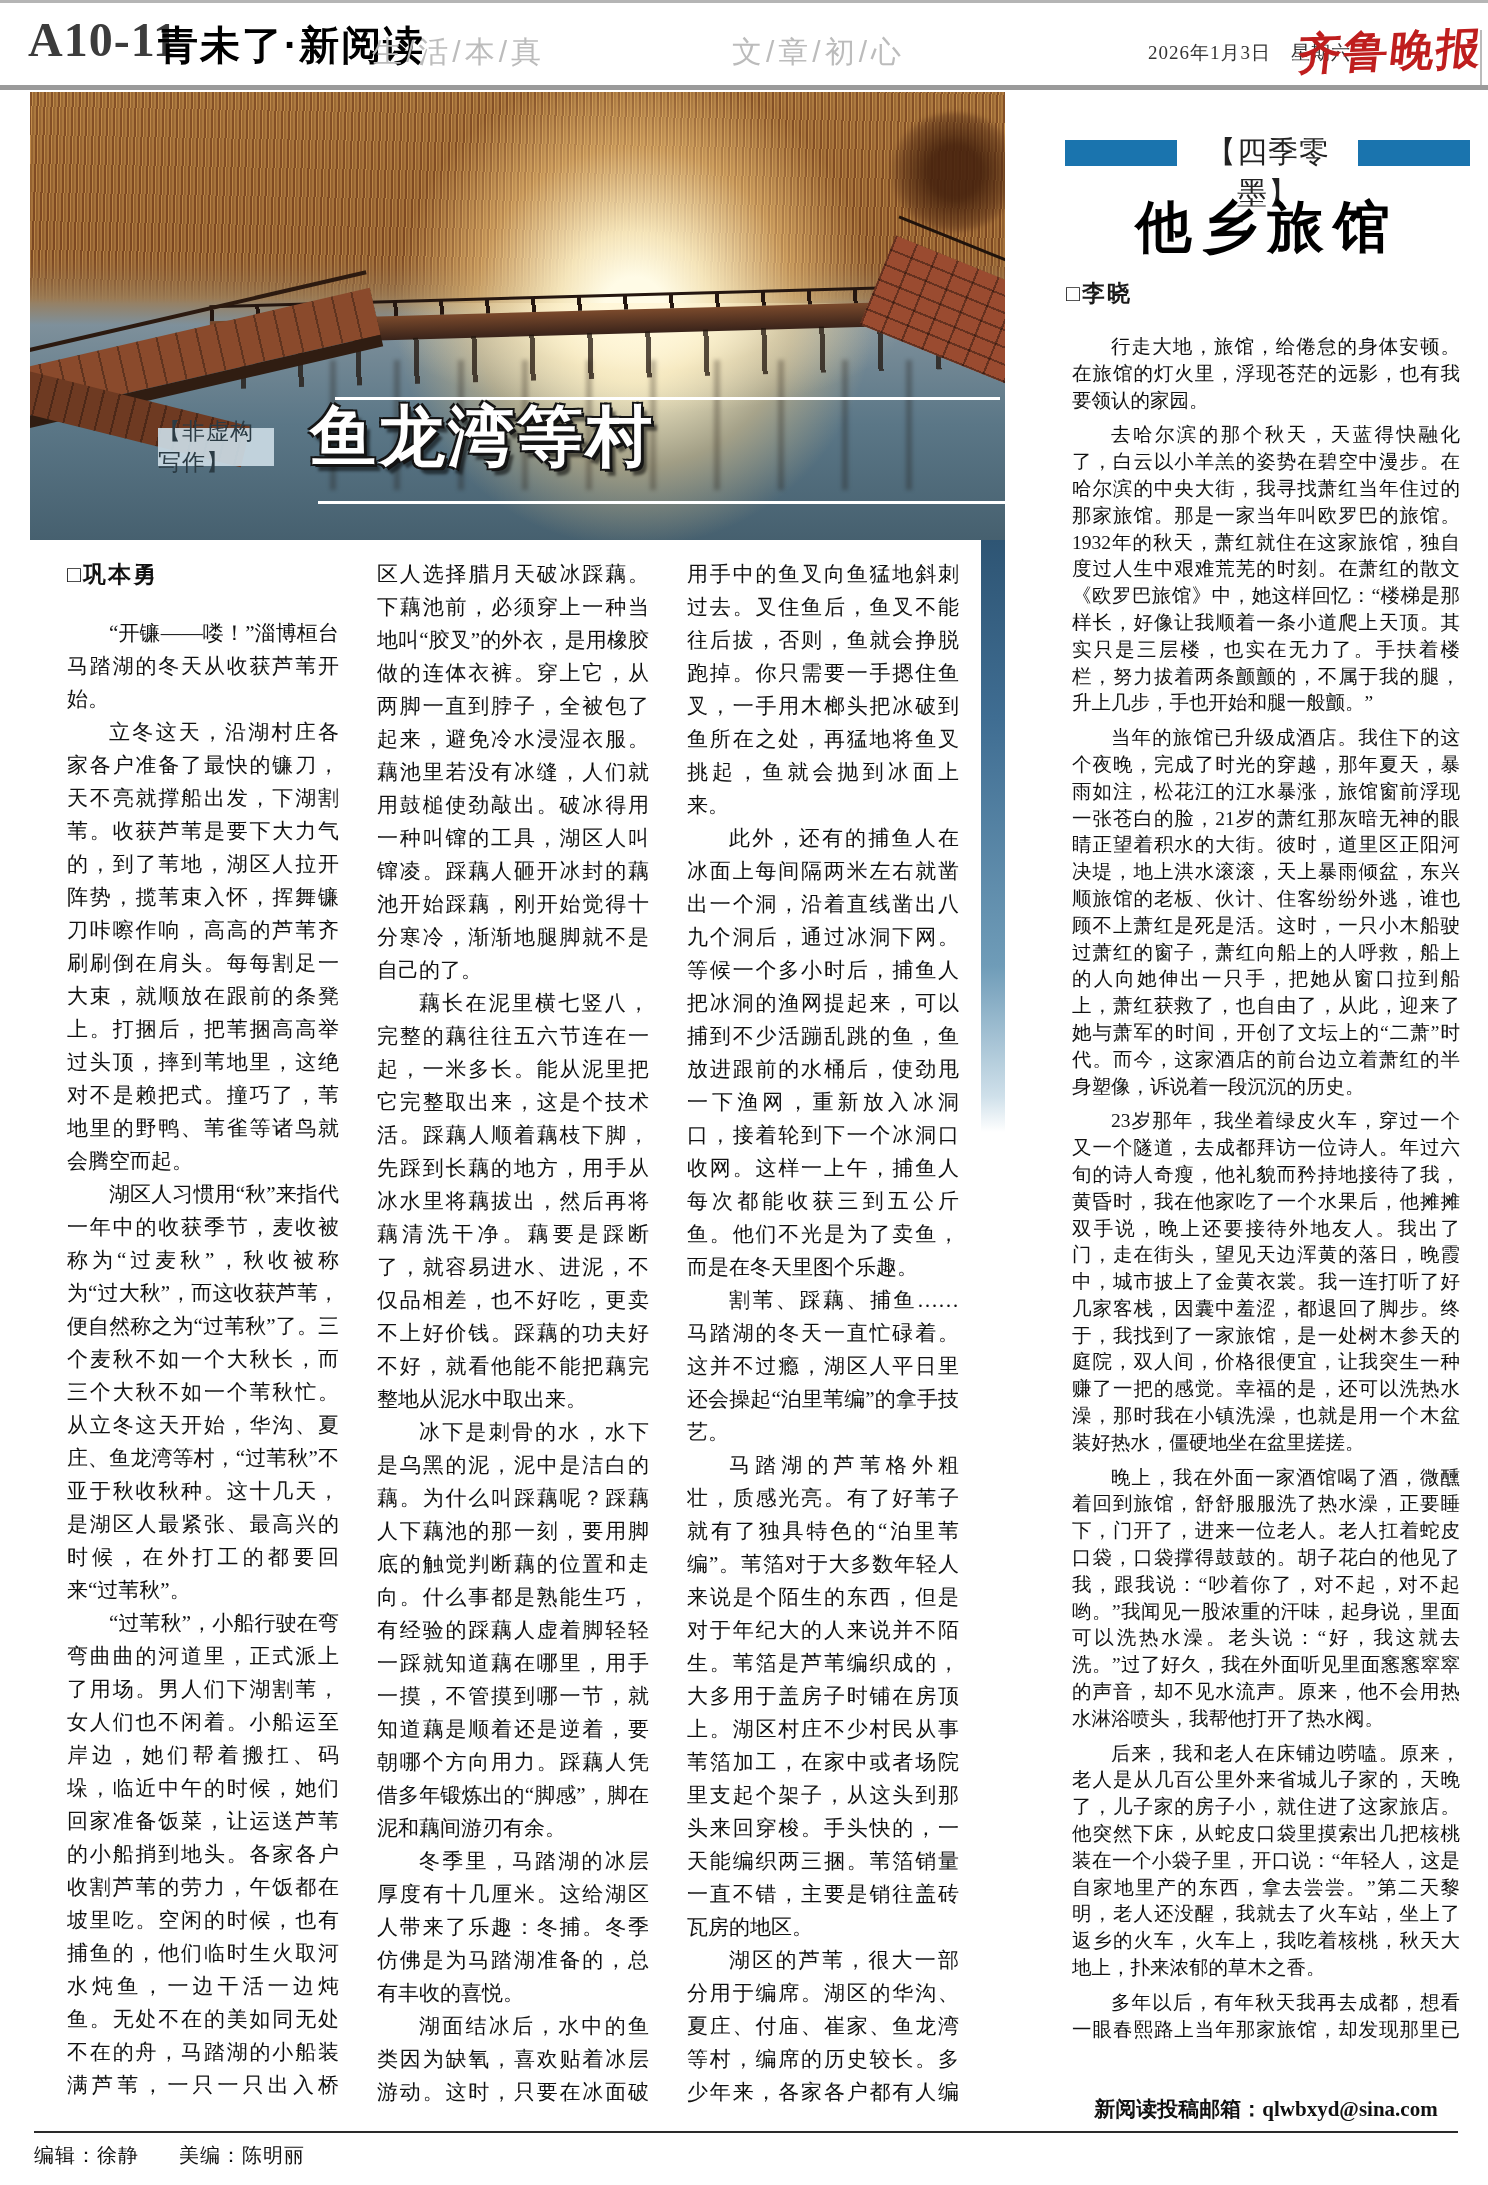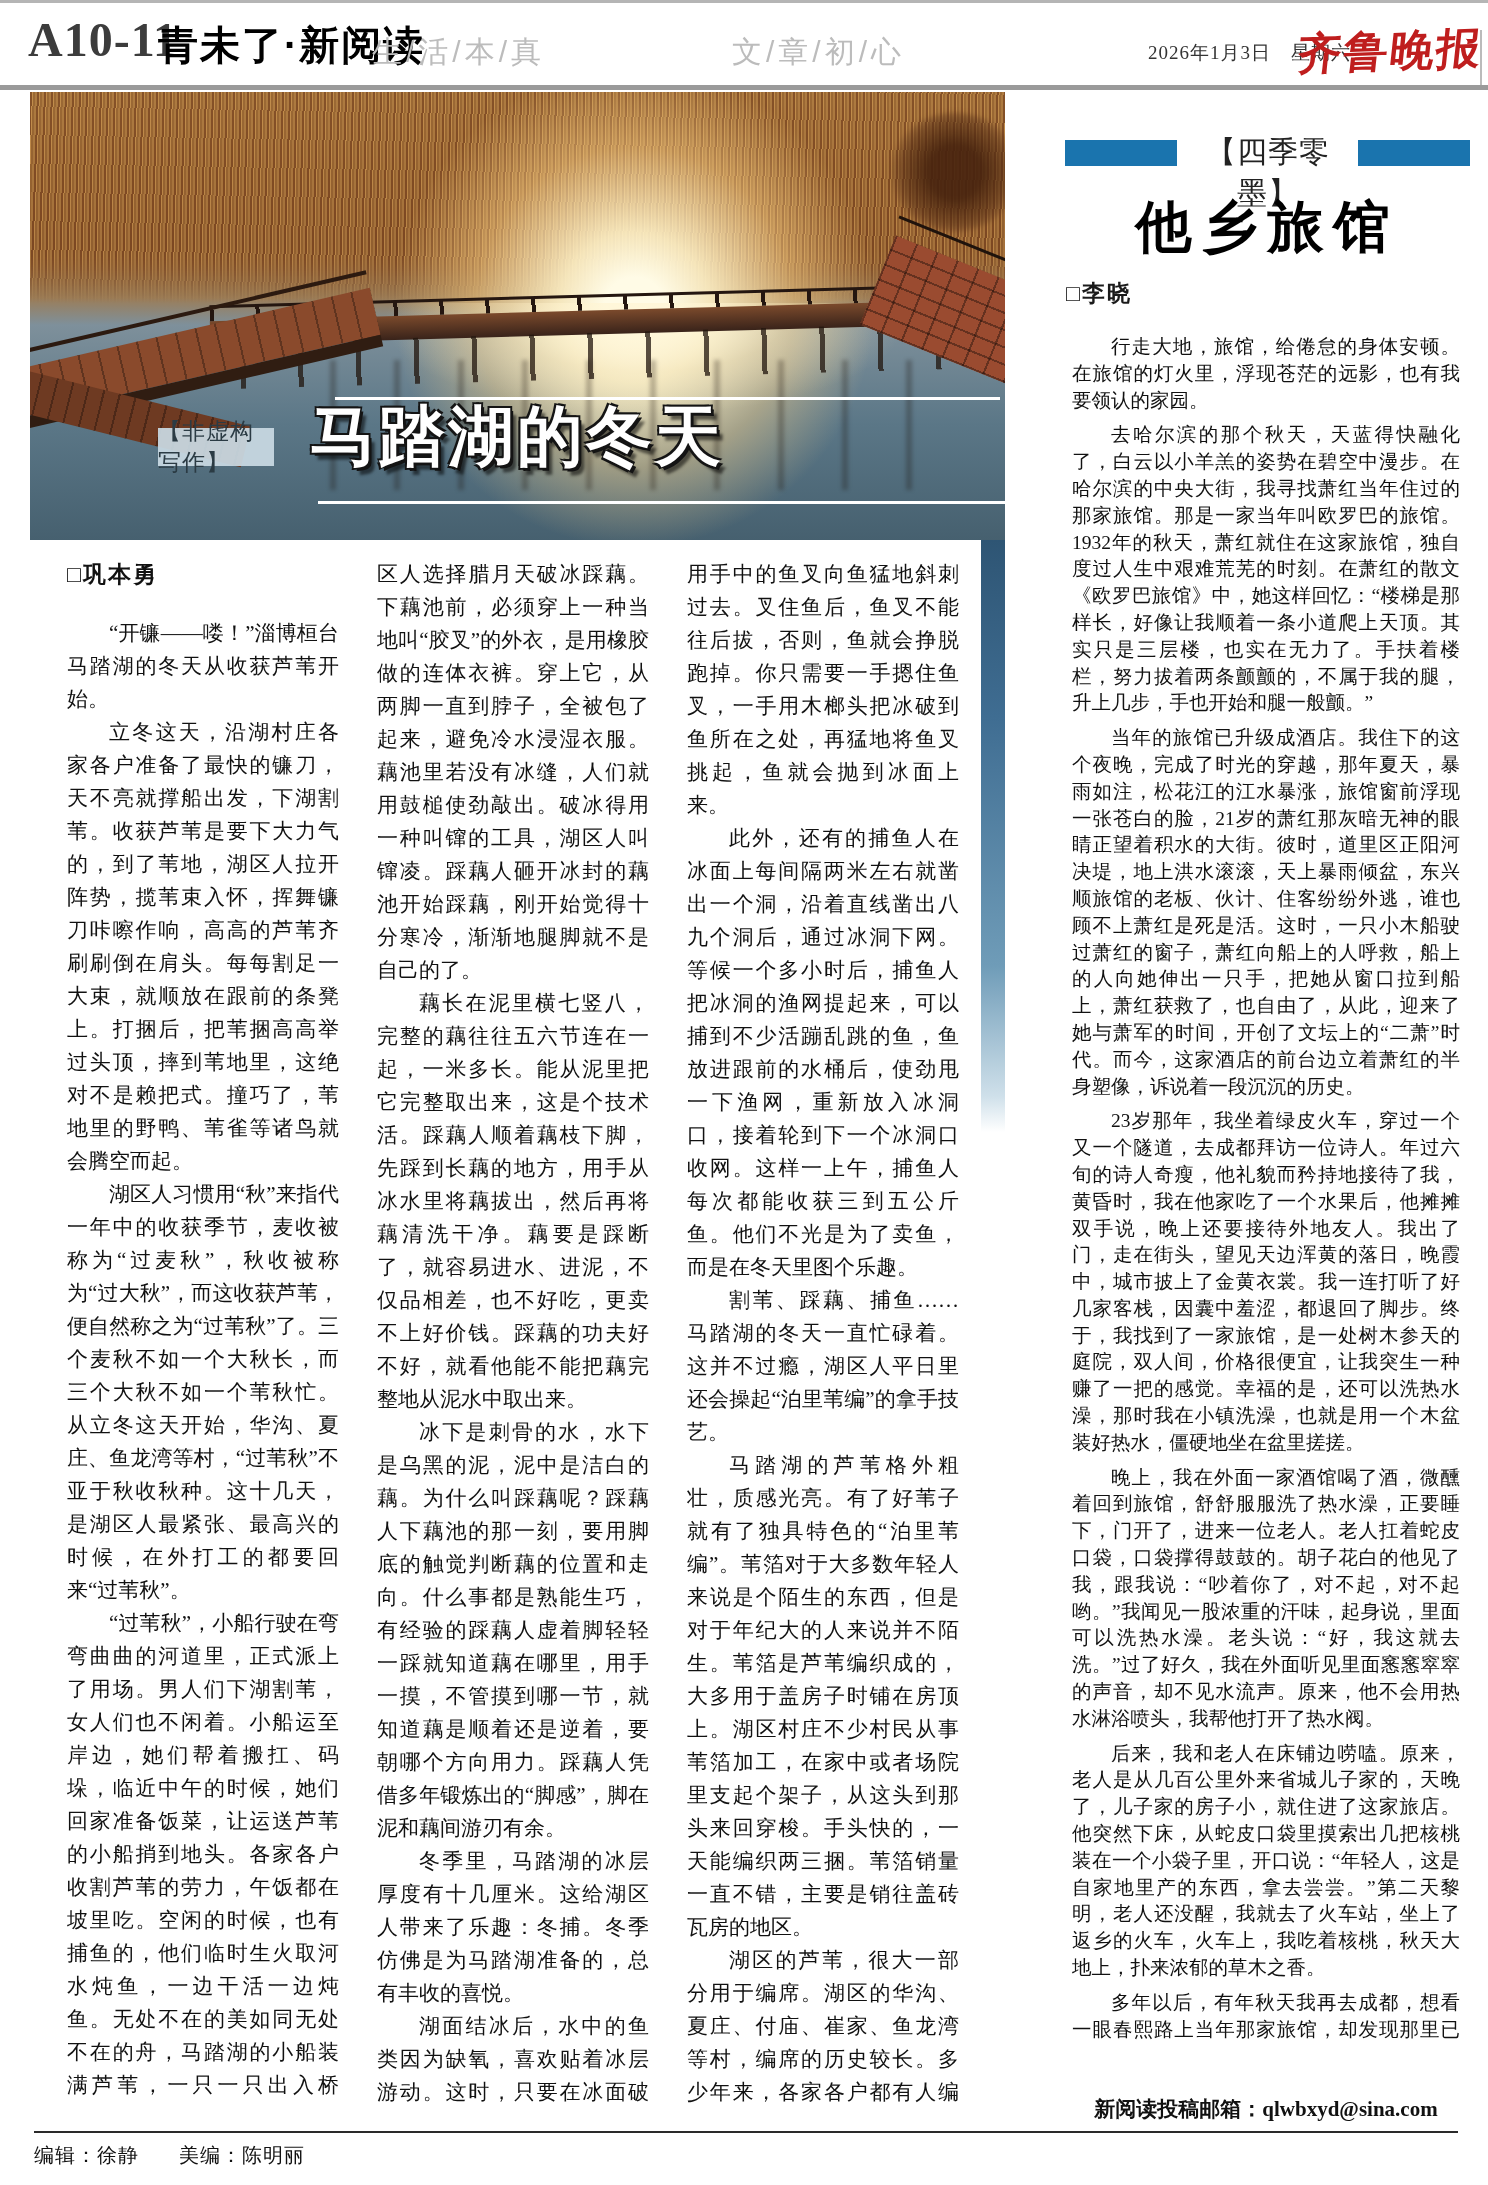--- a/index.html
+++ b/index.html
@@ -105,21 +105,21 @@
     <div class="waterlight"></div>
     <div class="reedclump"></div>
     <div class="refl"></div>
     <div class="walkway"></div>
     <div class="posts"></div>
     <div class="pierL"></div>
     <div class="pierL2"></div>
     <div class="pierR"></div>
     <div class="oline-top"></div>
     <div class="tagbox">【非虚构写作】</div>
-    <div class="bigtitle">马踏湖的冬天</div>
+    <div class="bigtitle">鱼龙湾等村</div>
     <div class="oline-bot"></div>
   </div>
 
   <div id="vbar"></div>
 
   <div id="col1" class="col">
     <div class="byline">□巩本勇</div>
     <p>“开镰——喽！”淄博桓台马踏湖的冬天从收获芦苇开始。</p>
     <p>立冬这天，沿湖村庄各家各户准备了最快的镰刀，天不亮就撑船出发，下湖割苇。收获芦苇是要下大力气的，到了苇地，湖区人拉开阵势，揽苇束入怀，挥舞镰刀咔嚓作响，高高的芦苇齐刷刷倒在肩头。每每割足一大束，就顺放在跟前的条凳上。打捆后，把苇捆高高举过头顶，摔到苇地里，这绝对不是赖把式。撞巧了，苇地里的野鸭、苇雀等诸鸟就会腾空而起。</p>
     <p>湖区人习惯用“秋”来指代一年中的收获季节，麦收被称为“过麦秋”，秋收被称为“过大秋”，而这收获芦苇，便自然称之为“过苇秋”了。三个麦秋不如一个大秋长，而三个大秋不如一个苇秋忙。从立冬这天开始，华沟、夏庄、鱼龙湾等村，“过苇秋”不亚于秋收秋种。这十几天，是湖区人最紧张、最高兴的时候，在外打工的都要回来“过苇秋”。</p>

